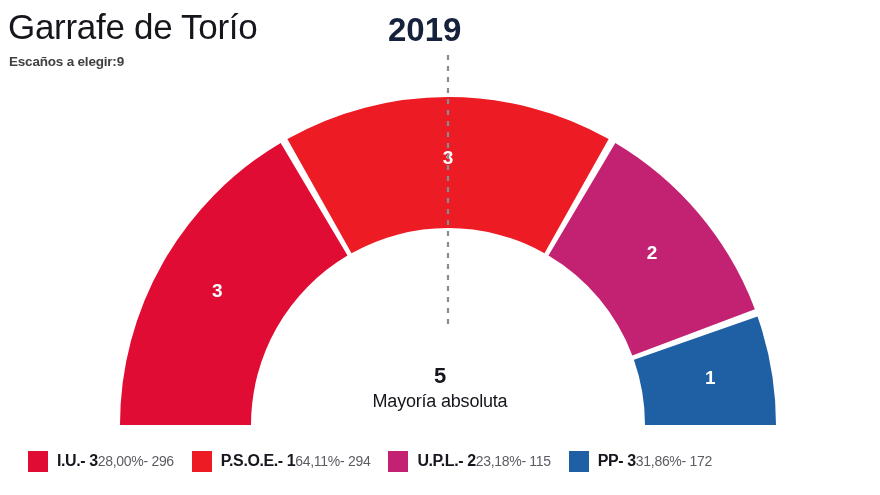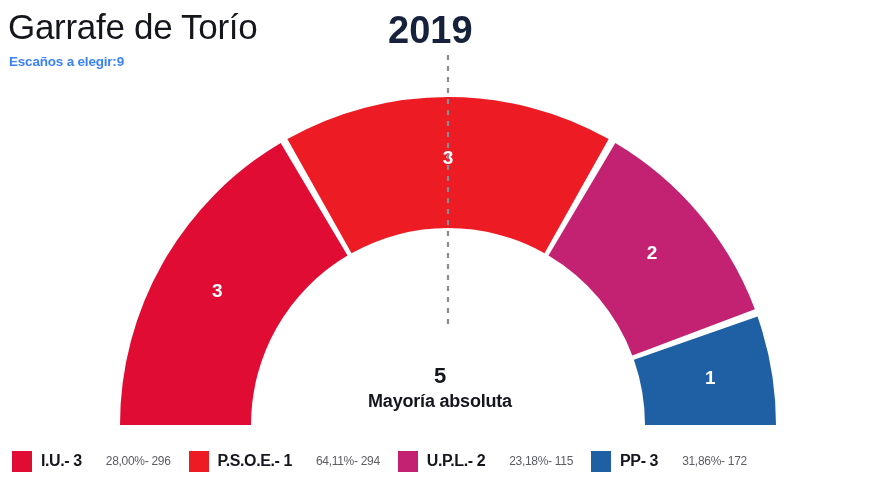--- a/index.html
+++ b/index.html
@@ -39,29 +39,29 @@
     color: #15161c;
     white-space: nowrap;
     line-height: 42px;
   }
   .subtitle {
     position: absolute;
     left: 9px;
     top: 54px;
     font-size: 13.5px;
     font-weight: 700;
-    color: #3b82f6;
+    color: #404040;
     white-space: nowrap;
     letter-spacing: -0.2px;
   }
   .year {
     position: absolute;
     left: 388px;
     top: 10px;
-    font-size: 38px;
+    font-size: 33px;
     font-weight: 700;
     color: #16213b;
     letter-spacing: 0px;
     white-space: nowrap;
     line-height: 40px;
   }
 
   
   .hemicycle-wrap {
     position: absolute;
@@ -96,38 +96,38 @@
   }
   .majority-number {
     font-size: 22px;
     font-weight: 700;
     color: #15161c;
     line-height: 26px;
     letter-spacing: -0.2px;
   }
   .majority-text {
     font-size: 18px;
-    font-weight: 700;
+    font-weight: 400;
     color: #15161c;
     line-height: 24px;
     letter-spacing: -0.2px;
   }
 
   
   .legend {
     position: absolute;
     left: 0;
     top: 444px;
     width: 880px;
     height: 34px;
     display: flex;
     flex-direction: row;
     align-items: center;
     justify-content: flex-start;
-    padding-left: 12px;
+    padding-left: 28px;
     box-sizing: border-box;
     gap: 0px;
   }
   .legend-item {
     display: flex;
     flex-direction: row;
     align-items: center;
     white-space: nowrap;
     margin-right: 18px;
   }
@@ -137,24 +137,24 @@
     flex: 0 0 auto;
     margin-right: 9px;
   }
   .legend-name {
     font-size: 16px;
     font-weight: 700;
     color: #16161e;
     letter-spacing: -0.4px;
   }
   .legend-stats {
-    font-size: 12px;
+    font-size: 14px;
     font-weight: 400;
     color: #5c5c64;
-    margin-left: 24px;
+    margin-left: 0;
     letter-spacing: -0.3px;
   }
 </style>
 </head>
 <body>
 
 <div id="root">
 
   <div class="header">
     <div class="title">Garrafe de Torío</div>

